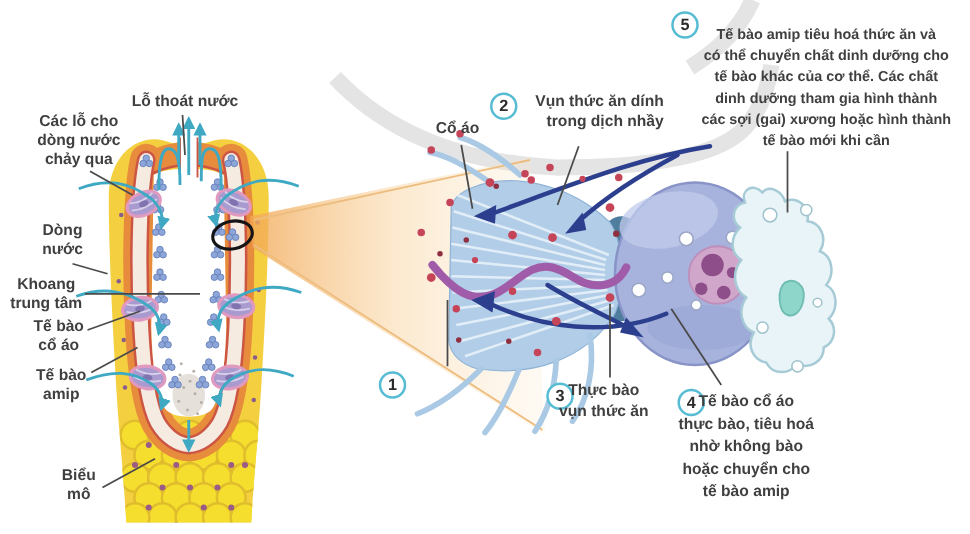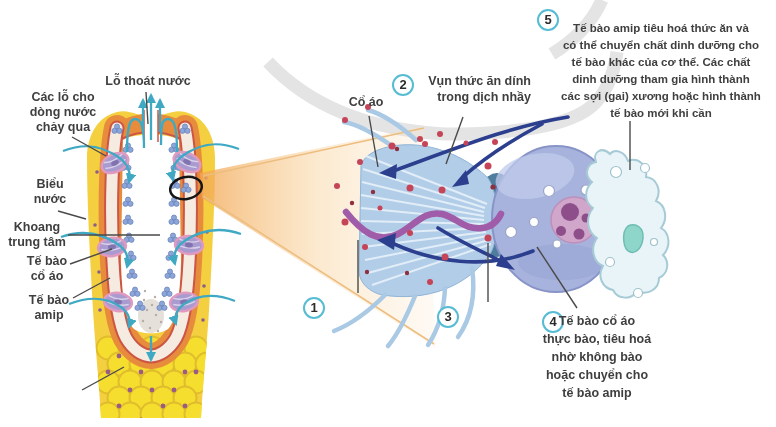--- a/index.html
+++ b/index.html
@@ -336,35 +336,39 @@
     <line x1="488" y1="243" x2="488" y2="302"></line>
     <line x1="537" y1="247" x2="577" y2="308"></line>
     <line x1="630" y1="121" x2="630" y2="170"></line>
   </g>
 </svg>
 
   <div class="lbl" id="lbl-cac-lo">Các lỗ cho
 dòng nước
 chảy qua</div>
   <div class="lbl" id="lbl-lo-thoat">Lỗ thoát nước</div>
-  <div class="lbl" id="lbl-dong-nuoc">Biểu
+  <div class="lbl" id="lbl-dong-nuoc">Dòng
 nước</div>
   <div class="lbl" id="lbl-khoang">Khoang
 trung tâm</div>
   <div class="lbl" id="lbl-te-bao-co-ao">Tế bào
 cổ áo</div>
   <div class="lbl" id="lbl-te-bao-amip">Tế bào
 amip</div>
+  <div class="lbl" id="lbl-bieu-mo">Biểu
+mô</div>
   <div class="lbl" id="lbl-co-ao">Cổ áo</div>
 
   <span class="badge" id="c1-badge">1</span>
   <span class="badge" id="c2-badge">2</span>
   <div class="lbl" id="c2-text">Vụn thức ăn dính
 trong dịch nhầy</div>
   <span class="badge" id="c3-badge">3</span>
+  <div class="lbl" id="c3-text">Thực bào
+vụn thức ăn</div>
   <span class="badge" id="c4-badge">4</span>
   <div class="lbl" id="c4-text">Tế bào cổ áo
 thực bào, tiêu hoá
 nhờ không bào
 hoặc chuyển cho
 tế bào amip</div>
   <span class="badge" id="c5-badge">5</span>
   <div class="lbl" id="c5-text">Tế bào amip tiêu hoá thức ăn và
 có thể chuyển chất dinh dưỡng cho
 tế bào khác của cơ thể. Các chất

